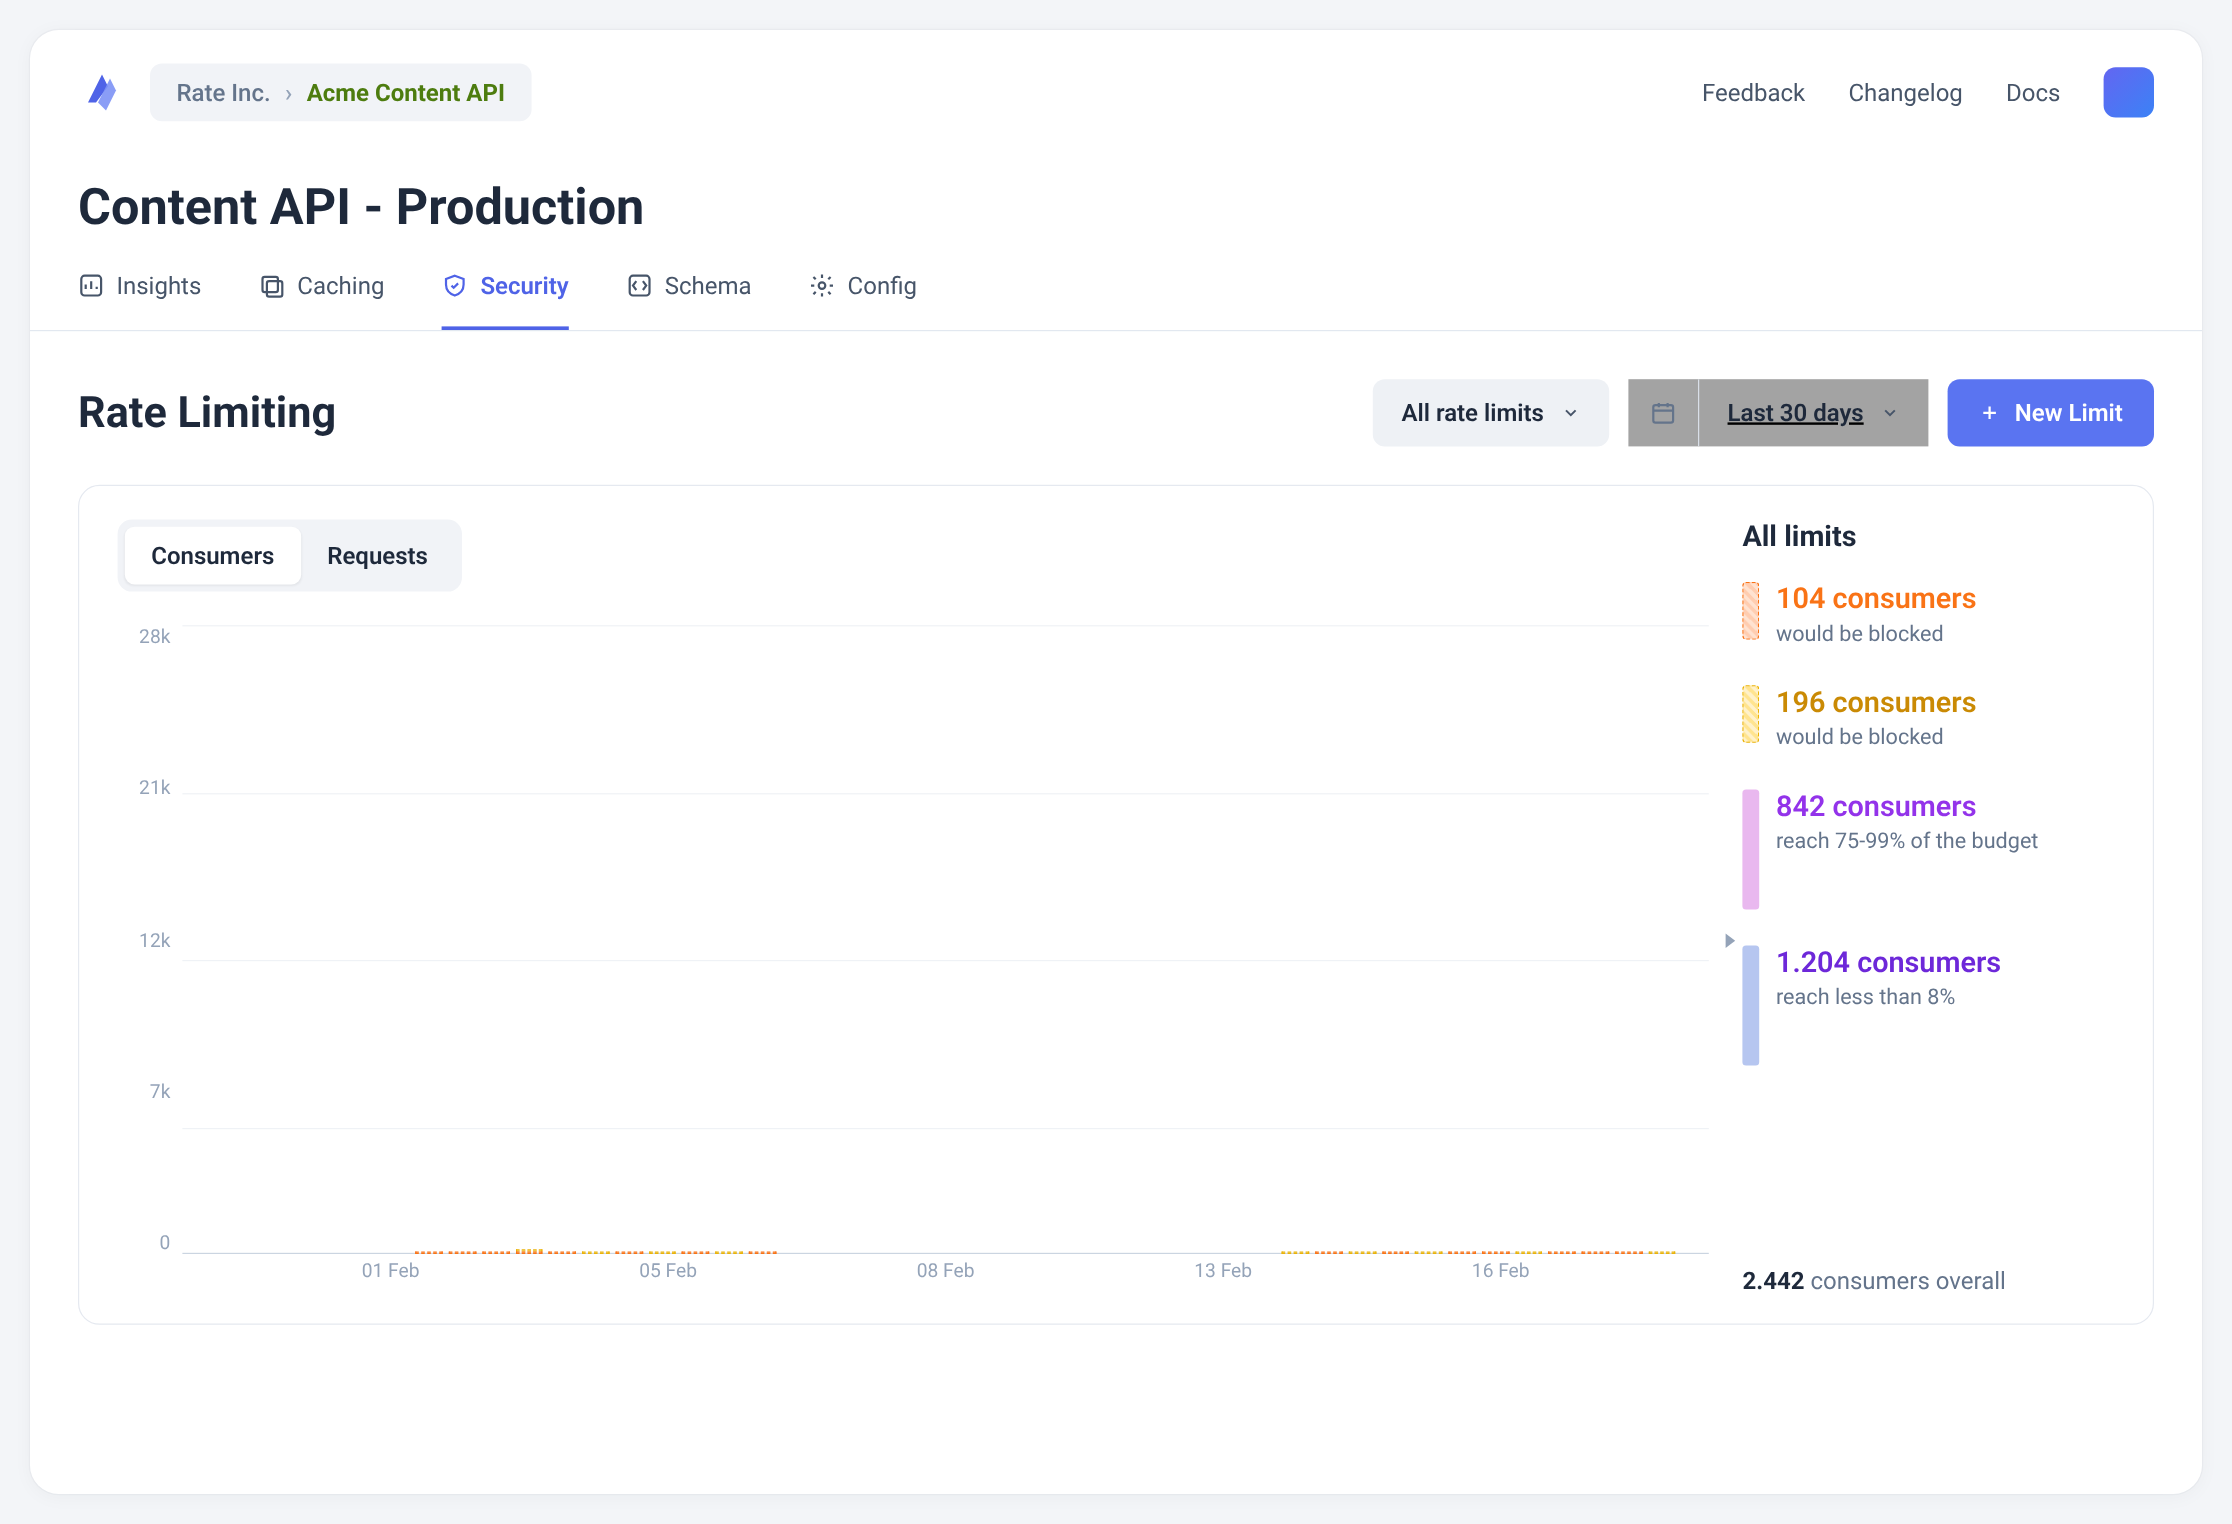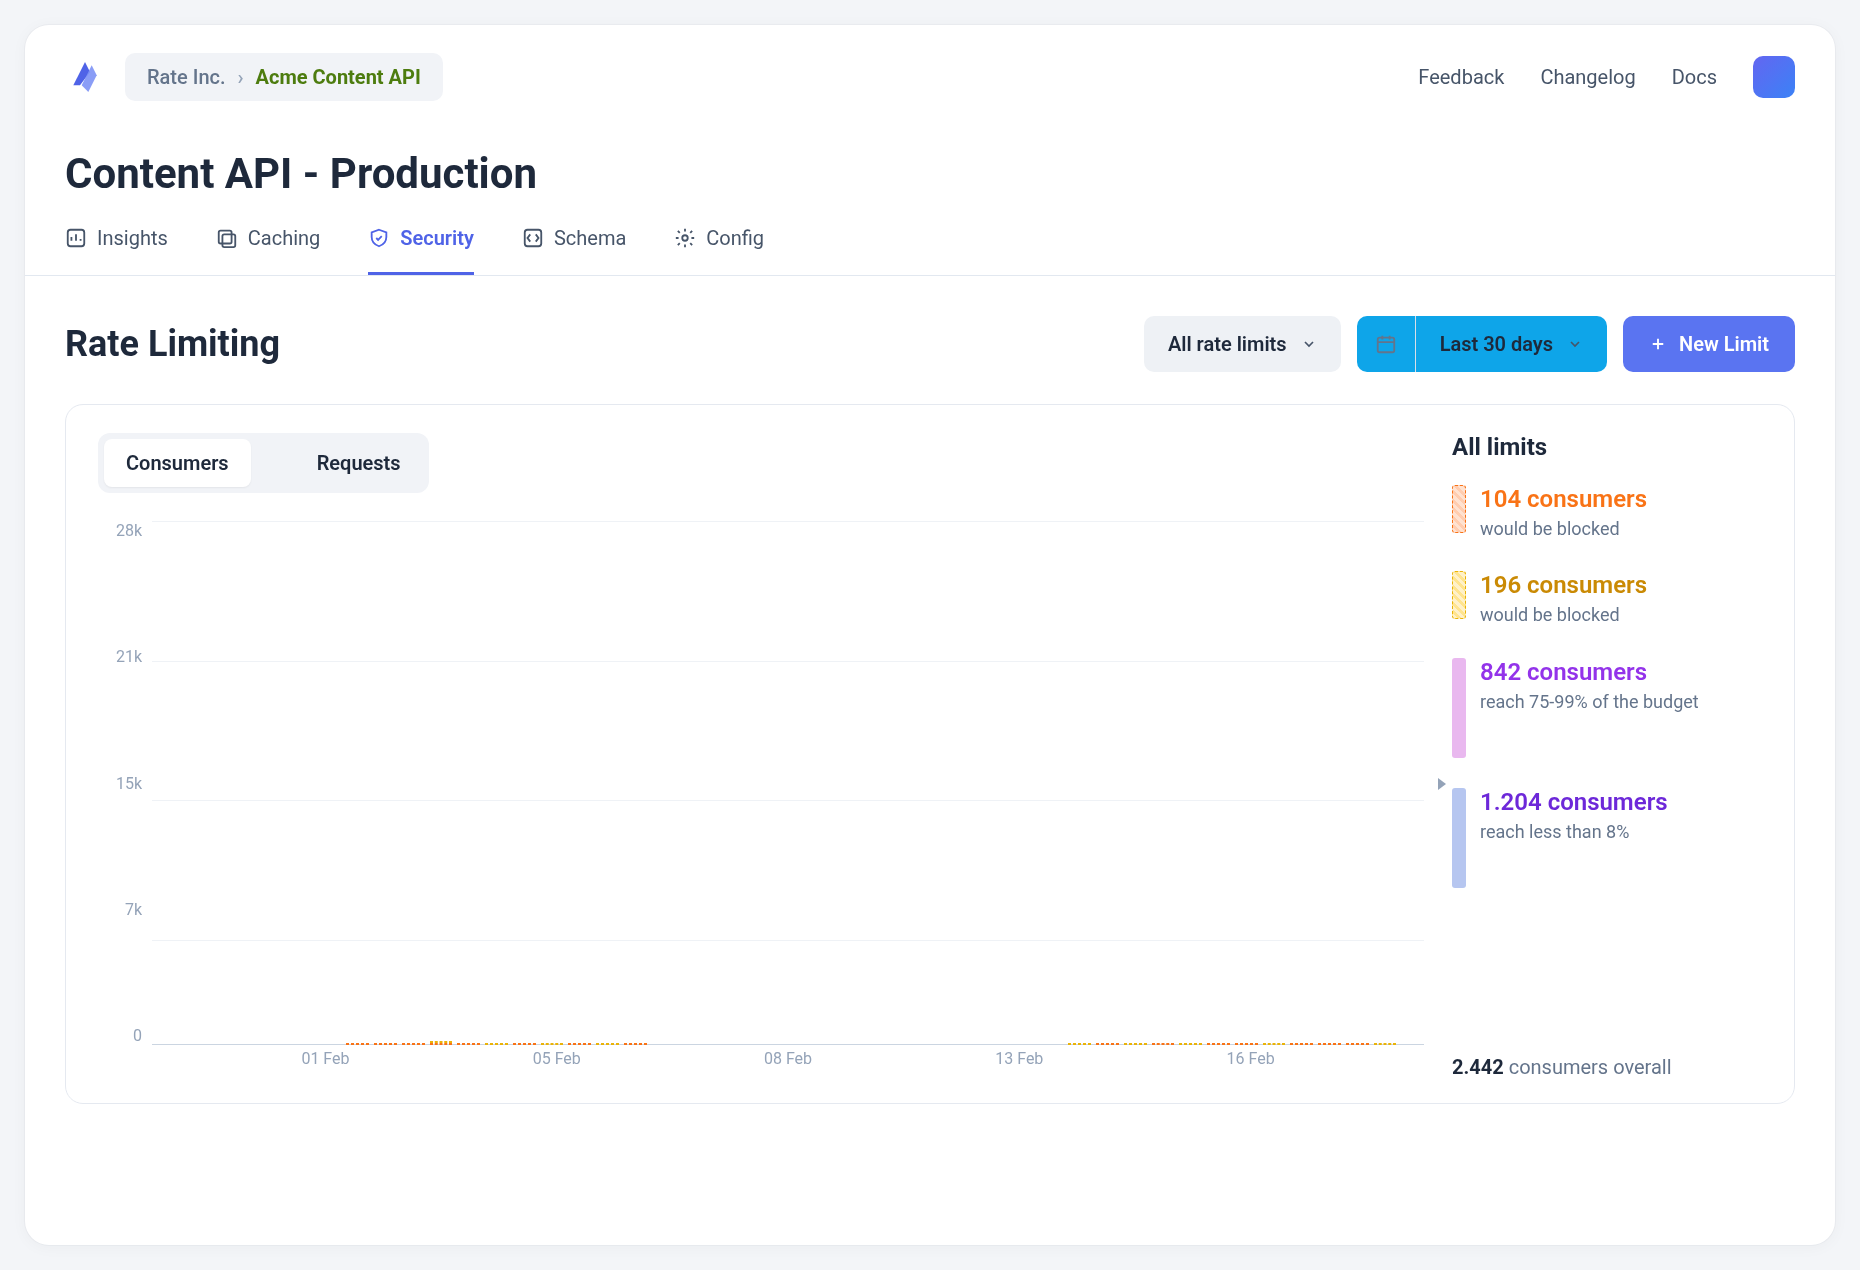--- a/index.html
+++ b/index.html
@@ -71,21 +71,21 @@
   display:flex; align-items:center; padding: 40px 40px 20px 40px;
 }
 .section-title { font-size:36px; font-weight:700; color:#1E293B; }
 .controls-right { margin-left:auto; display:flex; gap:16px; align-items:center; }
 .seg-btn, .date-btn, .limits-btn {
   background:#EEF1F5; border-radius:10px;
   padding:16px 24px; display:flex; align-items:center; gap:14px;
   color:#1E293B; font-size:20px; font-weight:600; cursor:pointer;
 }
 .date-group {
-  display:flex; background:#0ea5e9; border-radius:10px; overflow:hidden;
+  display:flex; background:#a3a3a3; border-radius:0; overflow:hidden;text-decoration:underline;
 }
 .date-group .cal {
   padding:16px 18px; border-right:1px solid #D9DFE8; color:#64748B;
   display:flex;align-items:center;
 }
 .date-group .range {
   padding:16px 24px; display:flex; align-items:center; gap:14px;
   color:#1E293B; font-size:20px; font-weight:600;
 }
 .primary-btn {
@@ -97,21 +97,20 @@
   margin: 12px 40px 0 40px;
   border:1px solid #E5E9F0; border-radius:18px;
   padding: 28px 32px 24px 32px;
   display:flex; gap:28px;
   height: 700px;
 }
 .chart-col { flex:1; display:flex; flex-direction:column; }
 .toggle-group {
   display:flex; background:#F1F3F7; border-radius:12px; padding:6px;
   width:fit-content;
-  gap:44px;
 }
 .toggle-btn {
   padding:12px 22px; border-radius:8px; font-size:20px; font-weight:600;
   color:#1E293B; cursor:pointer;
 }
 .toggle-btn.active { background:#fff; box-shadow:0 1px 2px rgba(0,0,0,.06); }
 .chart-area {
   margin-top: 28px; flex:1; display:flex;
 }
 .yaxis {
@@ -272,21 +271,21 @@
   <div class="card">
     <div class="chart-col">
       <div class="toggle-group">
         <div class="toggle-btn active">Consumers</div>
         <div class="toggle-btn">Requests</div>
       </div>
       <div class="chart-area">
         <div class="yaxis" id="yaxis">
             <span>28k</span>
             <span>21k</span>
-            <span>15k</span>
+            <span>12k</span>
             <span>7k</span>
             <span>0</span>
           </div>
         <div class="plot" id="plot">
             <div class="grid-line" style="top: 75%;"></div>
             <div class="grid-line" style="top: 50%;"></div>
             <div class="grid-line" style="top: 25%;"></div>
             <div class="grid-line" style="top: 0%;"></div>
           <div class="baseline"></div>
           <div class="bars" id="bars">

